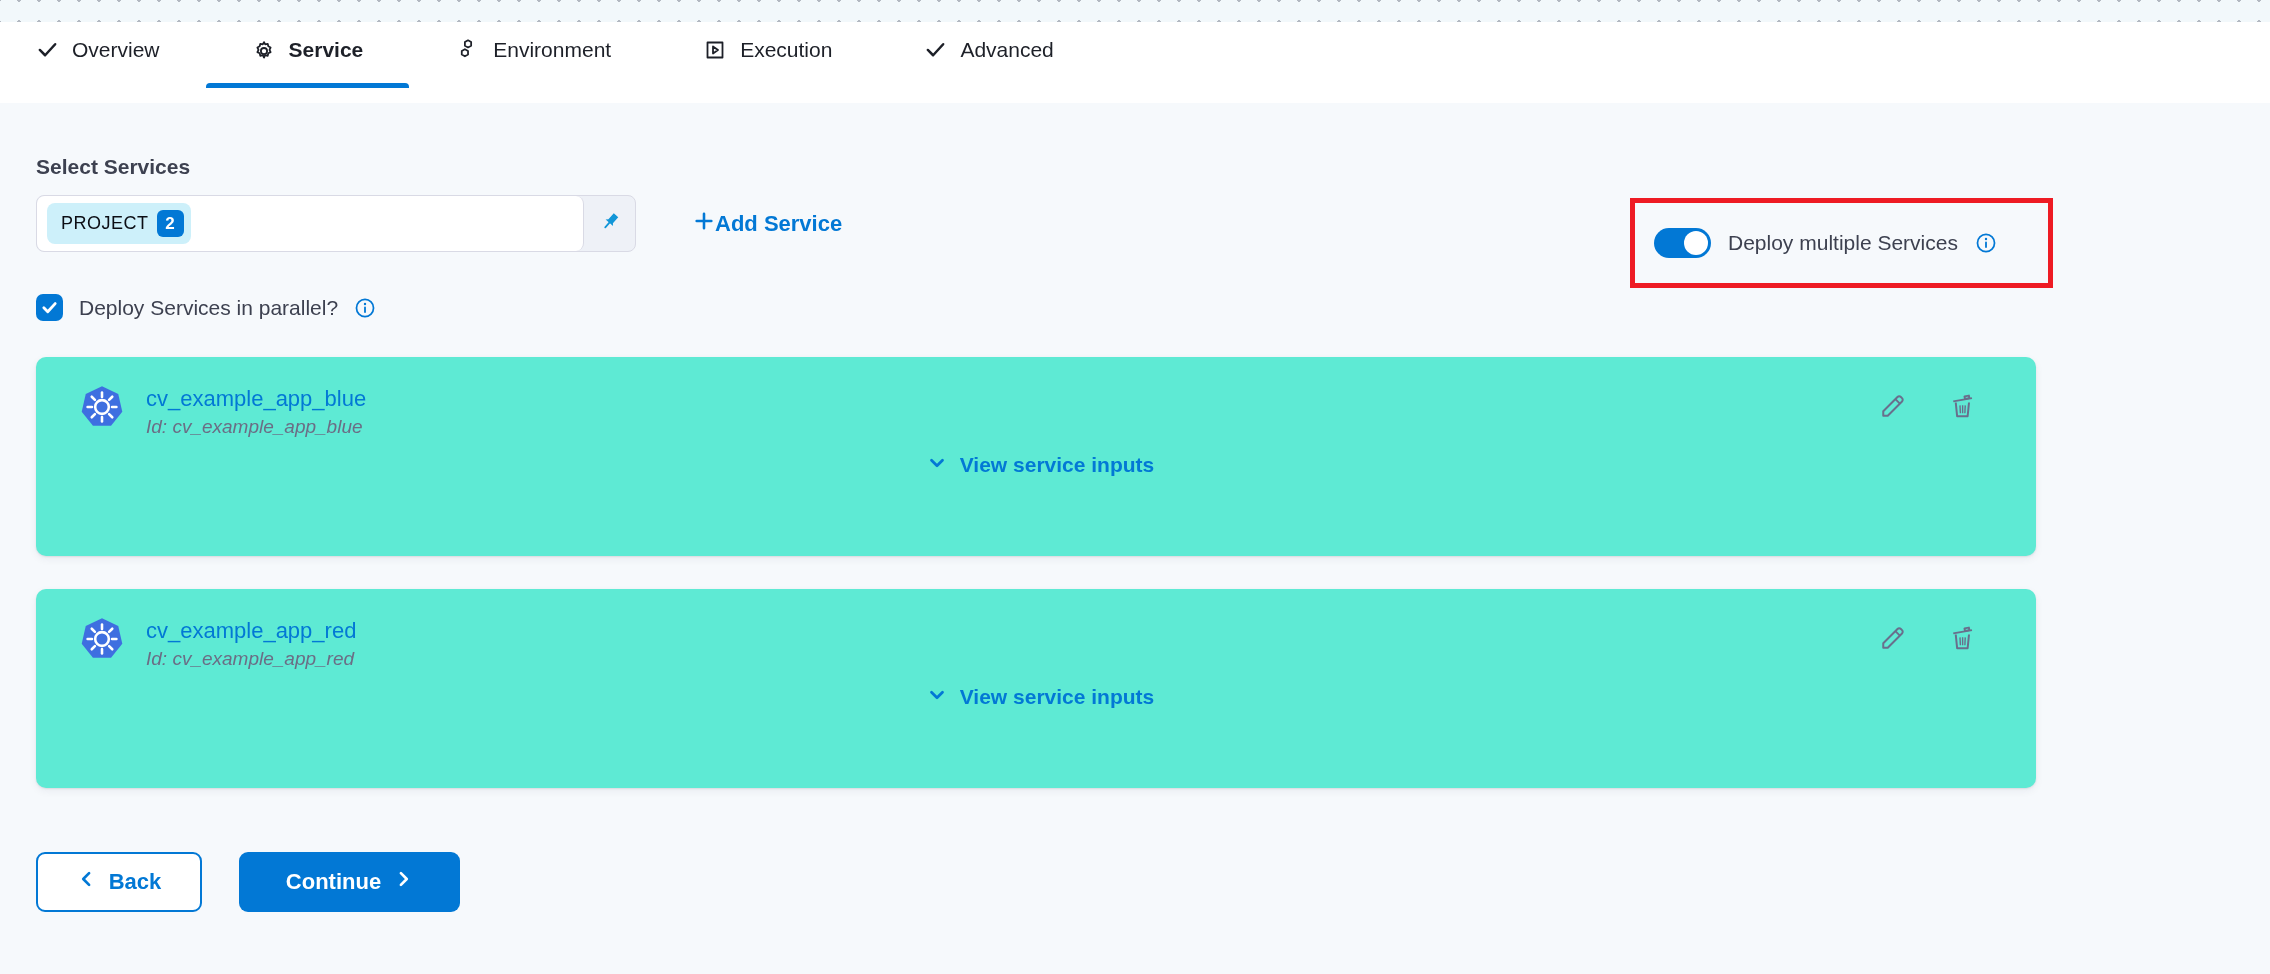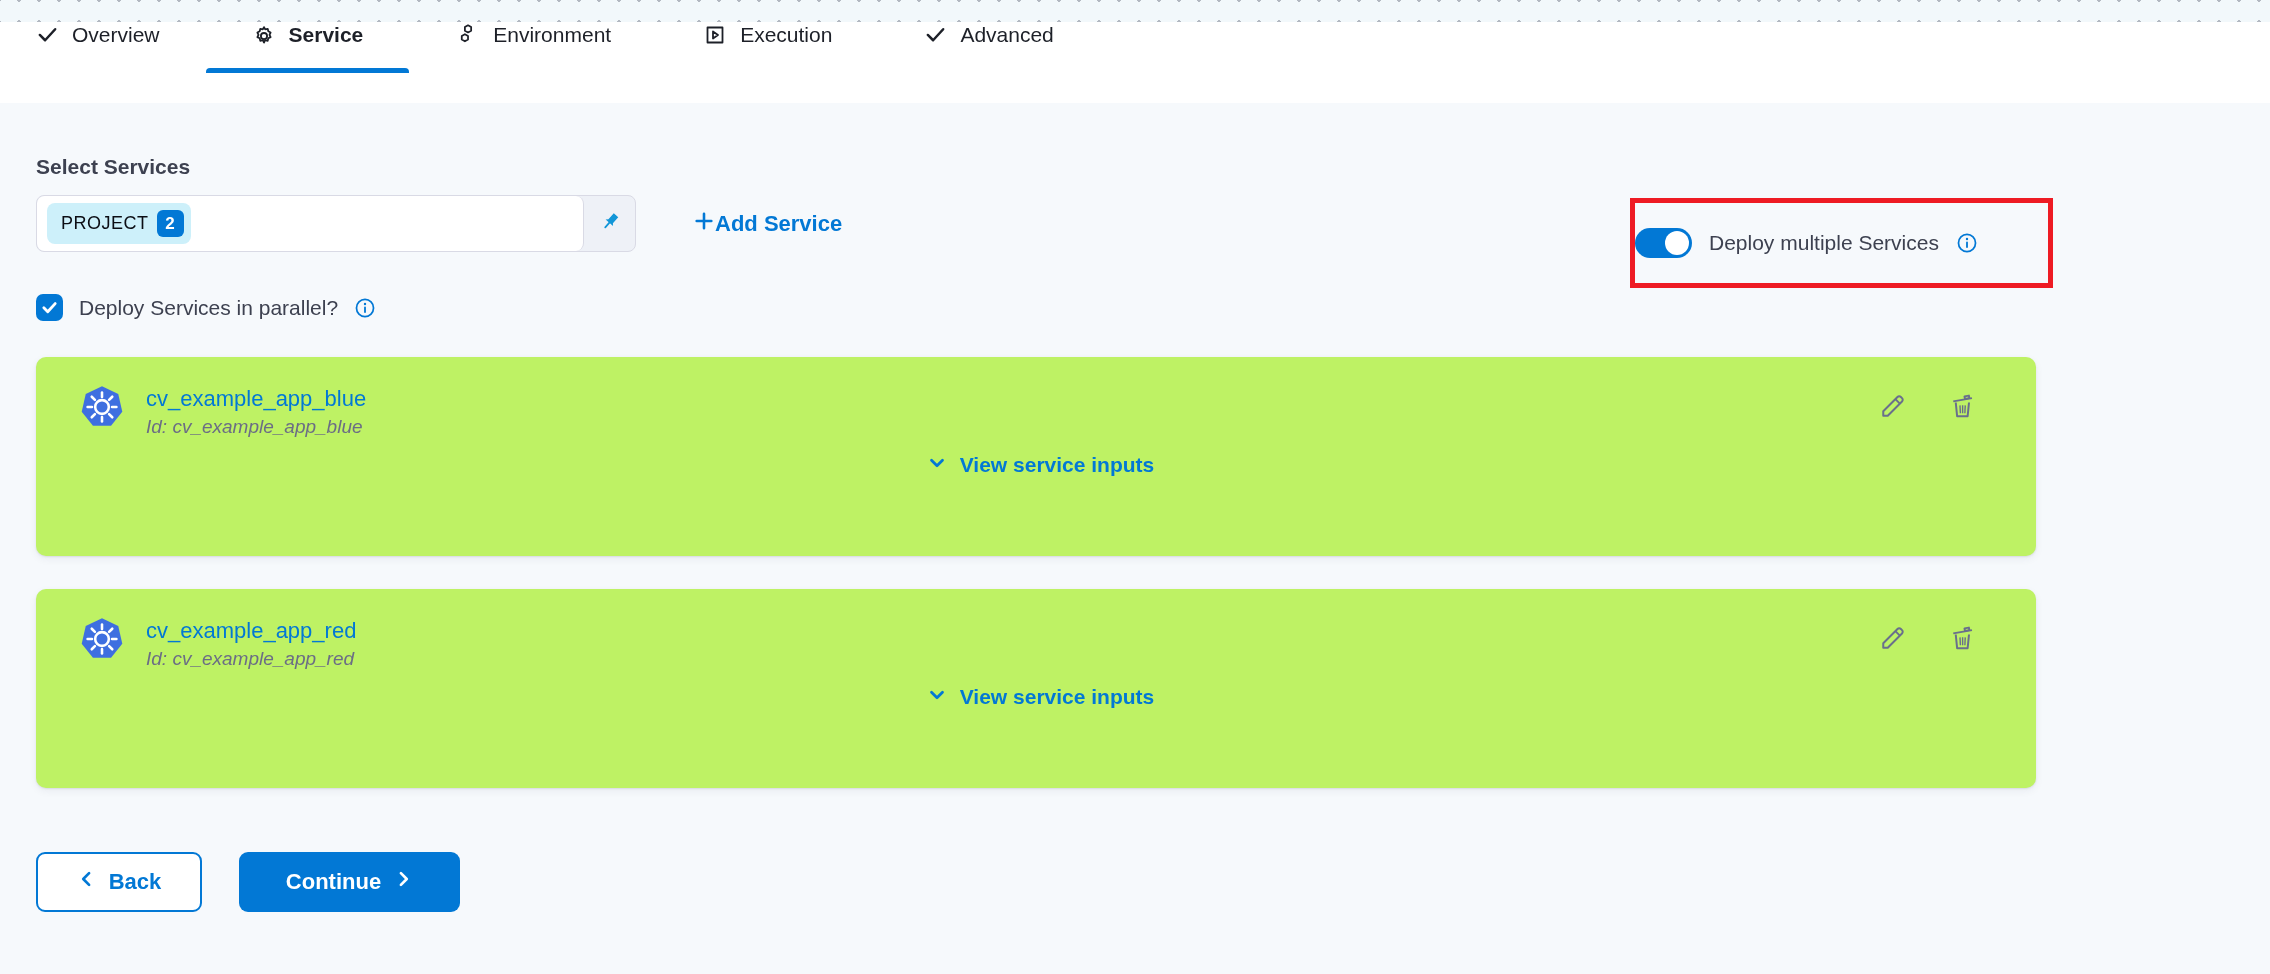--- a/index.html
+++ b/index.html
@@ -20,21 +20,21 @@
 
   
   .dot-strip{
     height:22px;flex:0 0 22px;background-color:#f2f8fb;
     background-image:radial-gradient(circle,#b2b8c1 1.7px,transparent 2px);
     background-size:20px 22px;background-position:9px 11px;
   }
 
   
   .tabbar{
-    height:81px;flex:0 0 81px;background:#fff;display:flex;align-items:flex-start;
+    height:81px;flex:0 0 81px;background:#fff;display:flex;align-items:center;
     padding:0 31px 0 0;
   }
   .tabs{display:flex;align-items:stretch;margin-left:-10px;}
   .tab{
     position:relative;display:flex;align-items:center;gap:13px;
     padding:0 46px 26px 46px;color:var(--dark);font-size:21px;font-weight:500;
     cursor:pointer;
   }
   .tab.active{font-weight:600;}
   .tab.active::after{
@@ -75,41 +75,41 @@
   .ms-pin{width:51px;display:flex;align-items:center;justify-content:center;cursor:pointer;}
 
   .add-service{
     display:flex;align-items:center;gap:0;margin-left:57px;
     color:var(--primary);font-size:22px;font-weight:600;cursor:pointer;background:none;border:none;
     font-family:inherit;
   }
 
   .red-box{
     position:absolute;left:1630px;top:95px;width:423px;height:90px;
-    border:5px solid var(--red);display:flex;align-items:center;gap:17px;
+    border:5px solid var(--red);display:flex;align-items:center;gap:17px;padding-left:19px;
   }
   .toggle{
     width:57px;height:30px;border-radius:16px;background:var(--primary);
     position:relative;cursor:pointer;flex:0 0 57px;
   }
   .toggle .knob{
     position:absolute;top:3px;right:3px;width:24px;height:24px;border-radius:50%;background:#fff;
   }
   .toggle-label{font-size:21px;color:var(--label);}
   .info-icon{display:flex;align-items:center;cursor:pointer;}
 
   .checkbox-row{display:flex;align-items:center;gap:16px;margin-top:42px;}
   .checkbox{
     width:27px;height:27px;border-radius:7px;background:var(--primary);
     display:flex;align-items:center;justify-content:center;cursor:pointer;
   }
   .checkbox-label{font-size:21px;color:var(--label);}
 
   .card{
-    width:2000px;background:#bef264;border-radius:10px;margin-top:36px;
+    width:2000px;background:#5eead4;border-radius:10px;margin-top:36px;
     box-shadow:0 1px 2px rgba(40,41,61,.1),0 3px 9px rgba(40,41,61,.06);
     padding:28px 36px 30px 44px;height:199px;
   }
   .card + .card{margin-top:33px;}
   .card-top{display:flex;align-items:flex-start;}
   .svc-text{margin-left:22px;}
   .svc-name{font-size:22px;color:var(--primary);font-weight:500;cursor:pointer;line-height:1.25;}
   .svc-id{font-size:19px;color:var(--muted);margin-top:3px;font-style:italic;}
   .card-actions{margin-left:auto;display:flex;align-items:center;gap:40px;padding-right:22px;margin-top:6px;}
   .icon-btn{background:none;border:none;cursor:pointer;display:flex;align-items:center;padding:0;}

